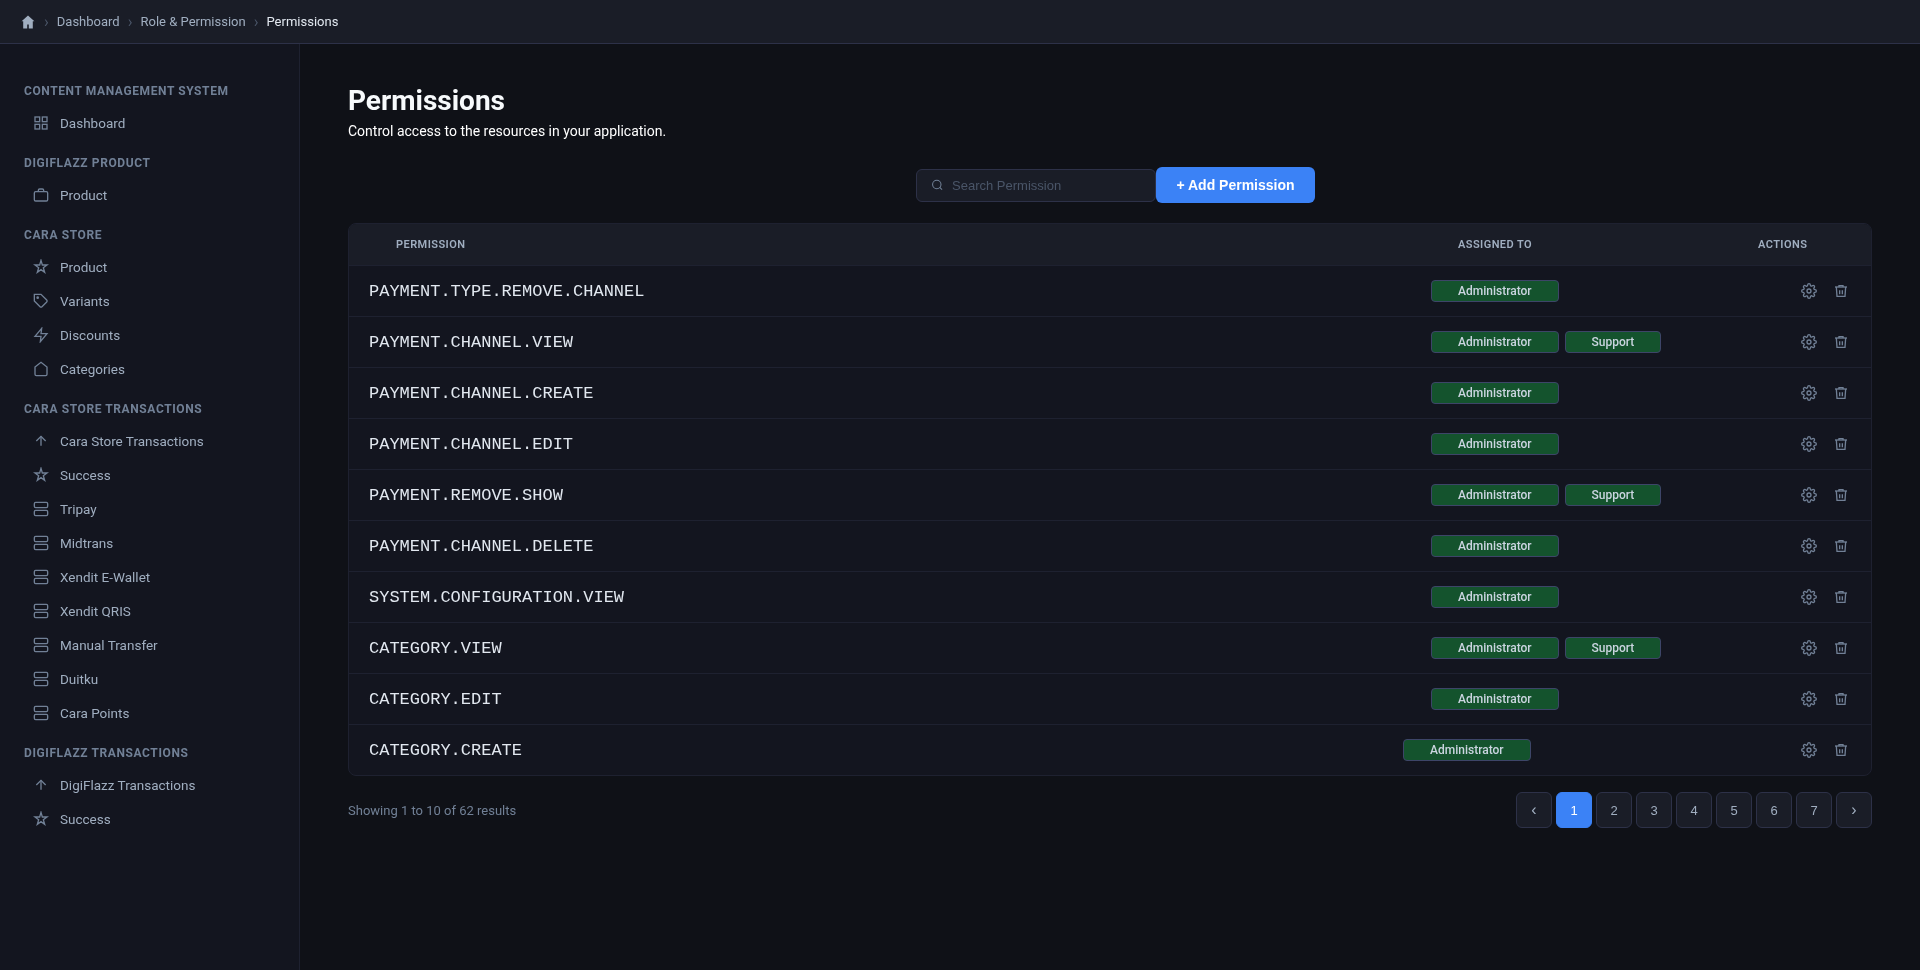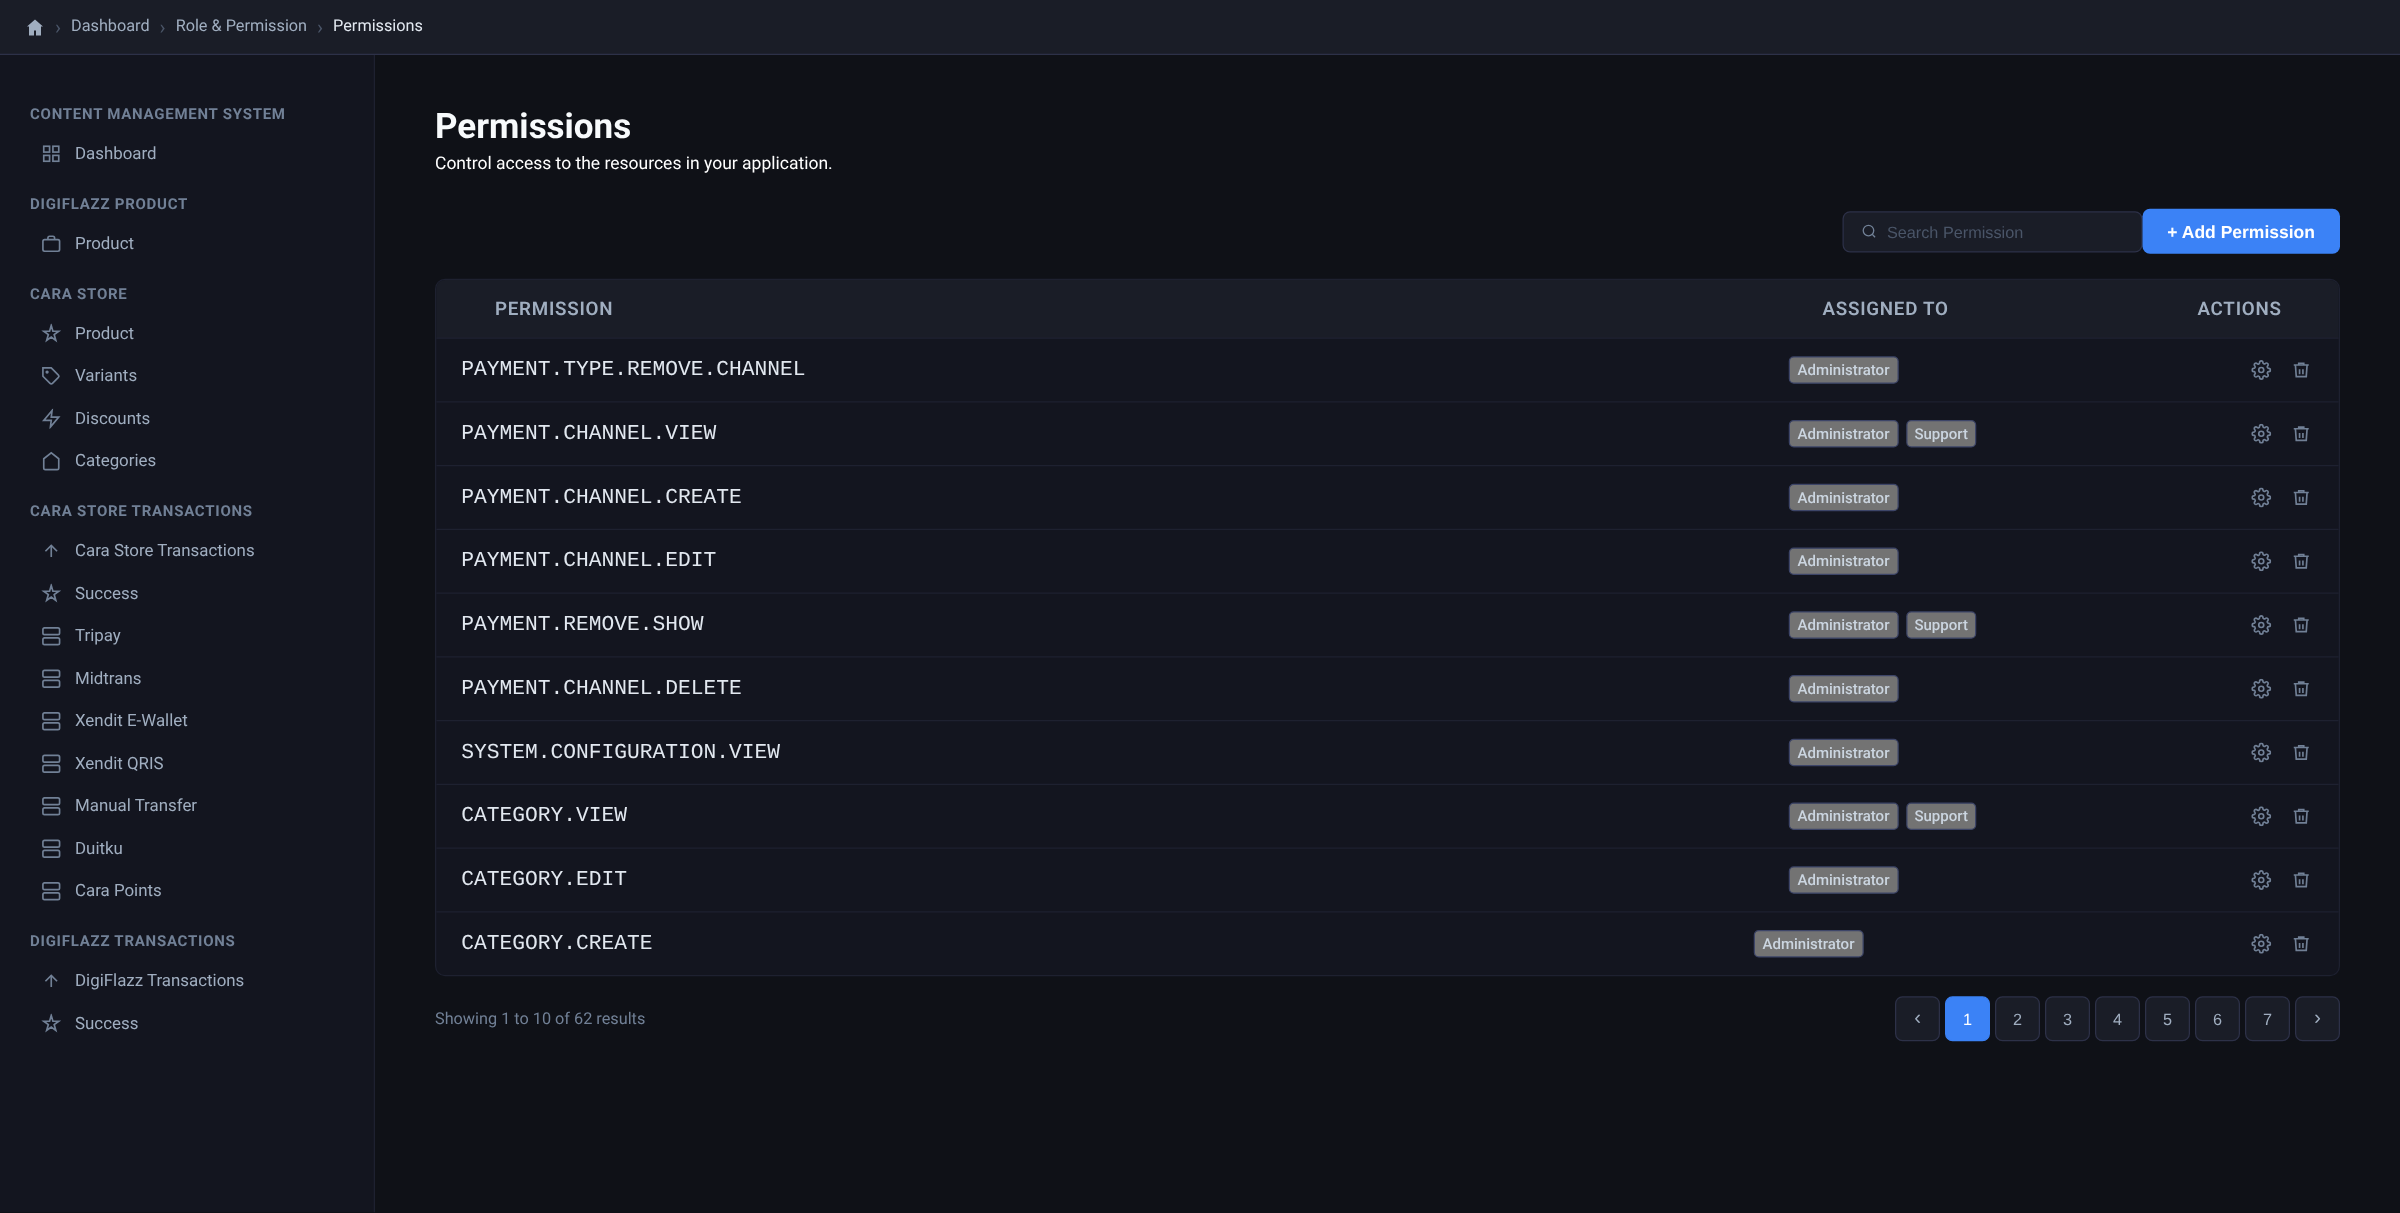--- a/index.html
+++ b/index.html
@@ -95,21 +95,21 @@
     .page-subtitle {
       color: #ffffff;
       font-size: 14px;
       margin-bottom: 28px;
     }
 
     
     .toolbar {
       display: flex;
       align-items: center;
-      justify-content: flex-end;
+      justify-content: center;
       margin-bottom: 20px;
       padding-left: 11px;
     }
     .search-box {
       display: flex;
       align-items: center;
       background-color: #1a1d27;
       border: 1px solid #2d3148;
       border-radius: 6px;
       padding: 8px 14px;
@@ -149,21 +149,21 @@
       overflow: hidden;
     }
     .table-header {
       display: grid;
       grid-template-columns: 1fr 300px 120px;
       background: #1a1d27;
       padding: 14px 20px;
       border-bottom: 1px solid #1e2130;
     }
     .table-header-cell {
-      font-size: 15px;
+      font-size: 11px;
       font-weight: 600;
       color: #a0aec0;
       text-transform: uppercase;
       letter-spacing: 0.04em;
       padding-left: 27px;
     }
     .table-row {
       display: grid;
       grid-template-columns: 1fr 300px 120px;
       padding: 14px 20px;
@@ -175,25 +175,25 @@
       font-size: 17px;
       color: #e2e8f0;
       font-family: 'Courier New', monospace;
     }
     .badges {
       display: flex;
       gap: 6px;
       flex-wrap: wrap;
     }
     .badge {
-      background: #737373;
+      background: #14532d;
       color: #cbd5e0;
       border: 1px solid #3d4568;
       border-radius: 4px;
-      padding: 3px 6px;
+      padding: 3px 26px;
       font-size: 12px;
       font-weight: 500;
     }
     .actions-cell {
       display: flex;
       align-items: center;
       gap: 12px;
       justify-content: flex-end;
     }
     .action-btn {

